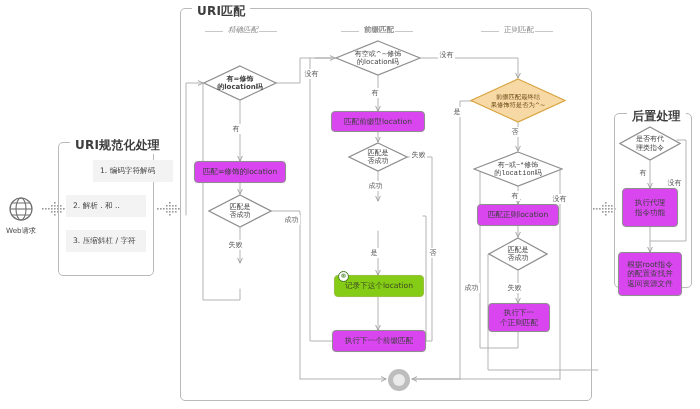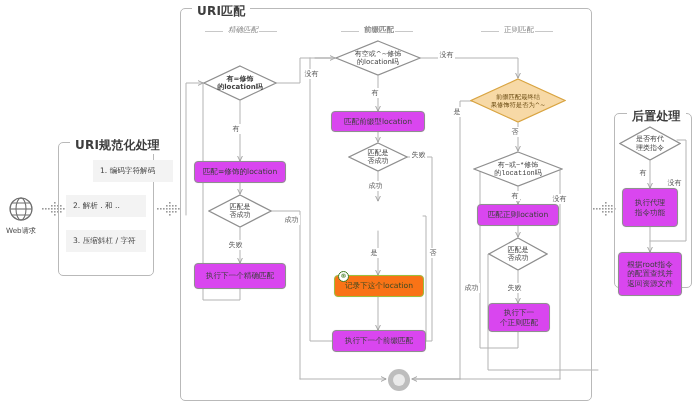--- a/index.html
+++ b/index.html
@@ -32,21 +32,21 @@
     position:absolute;box-sizing:border-box;display:flex;
     align-items:center;justify-content:center;text-align:center;
     line-height:1.25;white-space:pre-line;
   }
   .box{
     border:1.4px solid #8f8f8f;border-radius:4px;background:#d946ef;
     color:#3f3f3f;font-size:7.6px;padding:1px 2px;
     box-shadow:0 0 0 .5px rgba(0,0,0,0.04);
   }
   .box.green{
-    background:#f97316;border-color:#9bbf3e;color:#3f4a22;
+    background:#84cc16;border-color:#9bbf3e;color:#3f4a22;
   }
   .diamond-wrap{position:absolute;}
   .diamond-wrap svg{position:absolute;left:0;top:0;}
   .diamond-label{
     position:absolute;left:0;top:0;width:100%;height:100%;
     display:flex;align-items:center;justify-content:center;
     text-align:center;font-size:7px;line-height:1.2;color:#3f3f3f;
     white-space:pre-line;
   }
   .edge-label{
@@ -247,21 +247,20 @@
   <div class="diamond-wrap" style="left:208px;top:194px;width:64px;height:34px;">
     <svg width="64" height="34" viewBox="0 0 64 34">
       <polygon points="32,1 63,17 32,33 1,17" fill="#ffffff" stroke="#8f8f8f" stroke-width="1.2"></polygon>
     </svg>
     <div class="diamond-label">匹配是
 否成功</div>
   </div>
   <div class="edge-label" style="left:227px;top:240px;">失败</div>
   <div class="edge-label" style="left:283px;top:215px;">成功</div>
 
-  <div class="node box" style="left:194px;top:263px;width:92px;height:26px;">执行下一个精确匹配</div>
 
   <div class="diamond-wrap" style="left:335px;top:40px;width:86px;height:36px;">
     <svg width="86" height="36" viewBox="0 0 86 36">
       <polygon points="43,1 85,18 43,35 1,18" fill="#ffffff" stroke="#8f8f8f" stroke-width="1.2"></polygon>
     </svg>
     <div class="diamond-label">有空或^~修饰
 的location吗</div>
   </div>
   <div class="edge-label" style="left:438px;top:50px;">没有</div>
   <div class="edge-label" style="left:370px;top:88px;">有</div>

